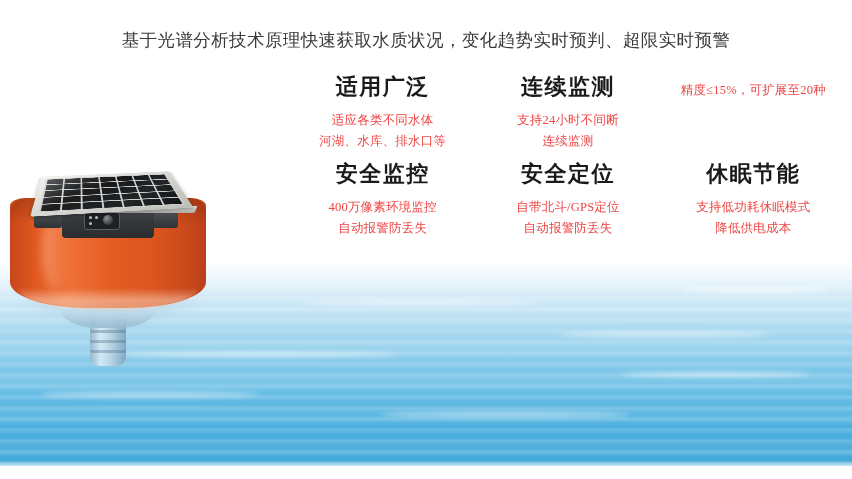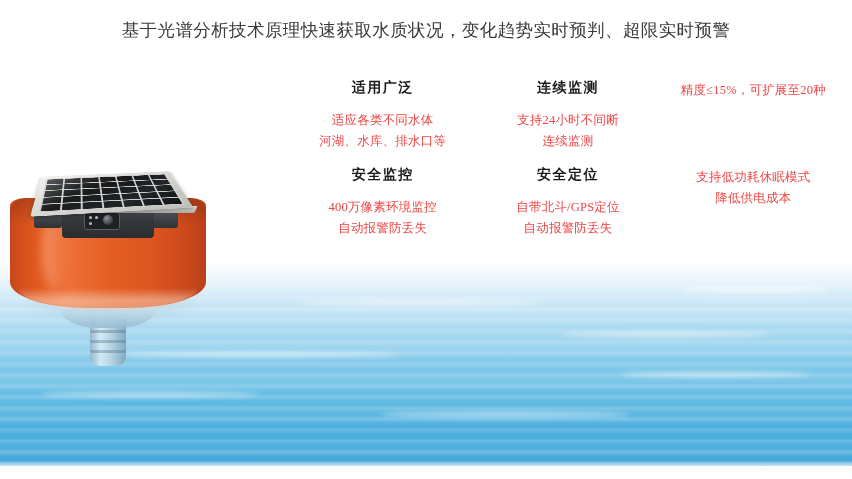--- a/index.html
+++ b/index.html
@@ -75,21 +75,21 @@
     top: 466px;
     width: 852px;
     height: 13px;
     background: #ffffff;
   }
 
   
   .headline {
     position: absolute;
     left: 0;
-    top: 18px;
+    top: 28px;
     width: 852px;
     text-align: center;
     font-size: 17.5px;
     font-weight: 500;
     color: #3a3a3a;
     letter-spacing: 0.4px;
     font-family: "Liberation Sans", "DejaVu Sans", sans-serif;
   }
 
   
@@ -103,21 +103,21 @@
     display: flex;
     width: 100%;
   }
   .feature-row.row2 { margin-top: 7px; }
   .feature {
     flex: 1 1 0;
     text-align: center;
     padding: 0 2px;
   }
   .feature-title {
-    font-size: 14px;
+    font-size: 22px;
     font-weight: bold;
     color: #1a1a1a;
     letter-spacing: 1.5px;
     line-height: 30px;
     font-family: "Liberation Sans", "DejaVu Sans", sans-serif;
   }
   .feature-lines {
     margin-top: 8px;
   }
   .feature-line {
@@ -401,20 +401,21 @@
         </div>
       </div>
       <div class="feature">
         <div class="feature-title">安全定位</div>
         <div class="feature-lines">
           <div class="feature-line">自带北斗/GPS定位</div>
           <div class="feature-line">自动报警防丢失</div>
         </div>
       </div>
       <div class="feature">
+        <div class="feature-title">休眠节能</div>
         <div class="feature-lines">
           <div class="feature-line">支持低功耗休眠模式</div>
           <div class="feature-line">降低供电成本</div>
         </div>
       </div>
     </div>
   </div>
 
 </div>
 

